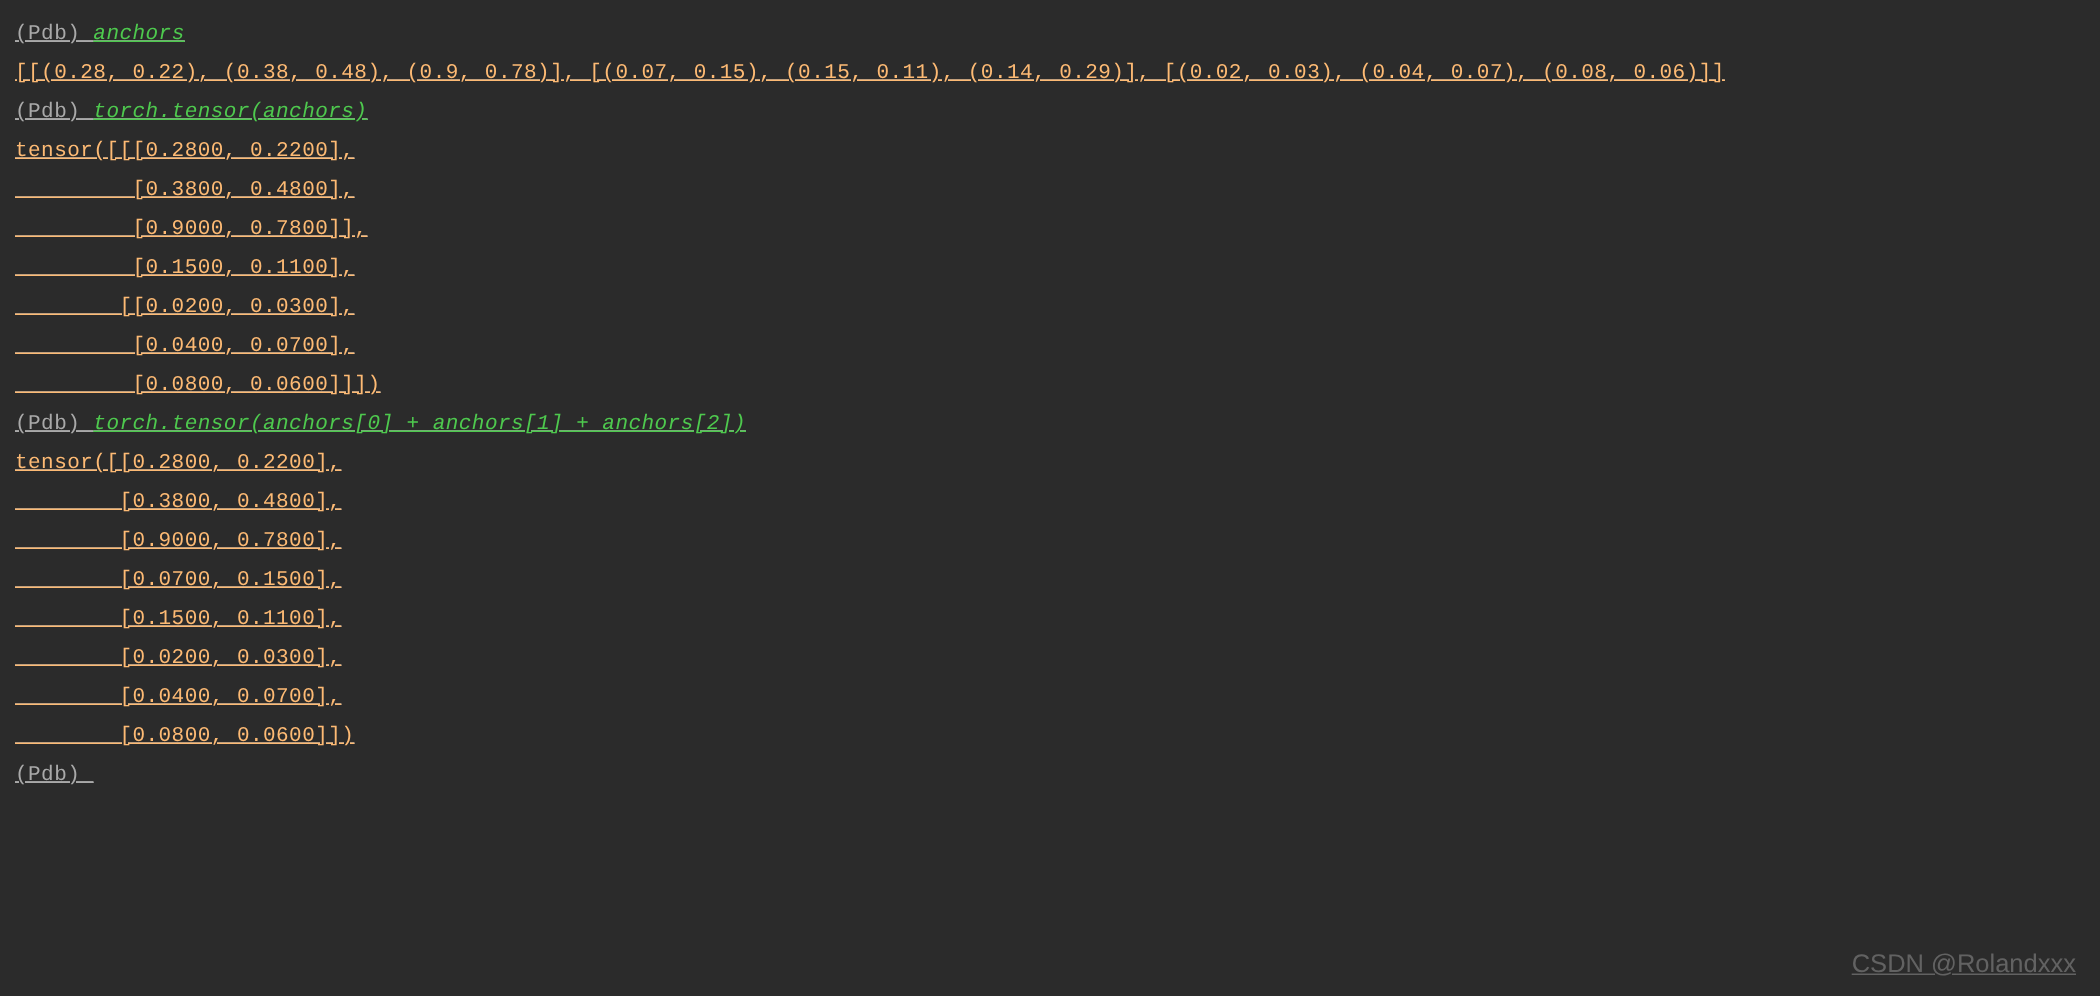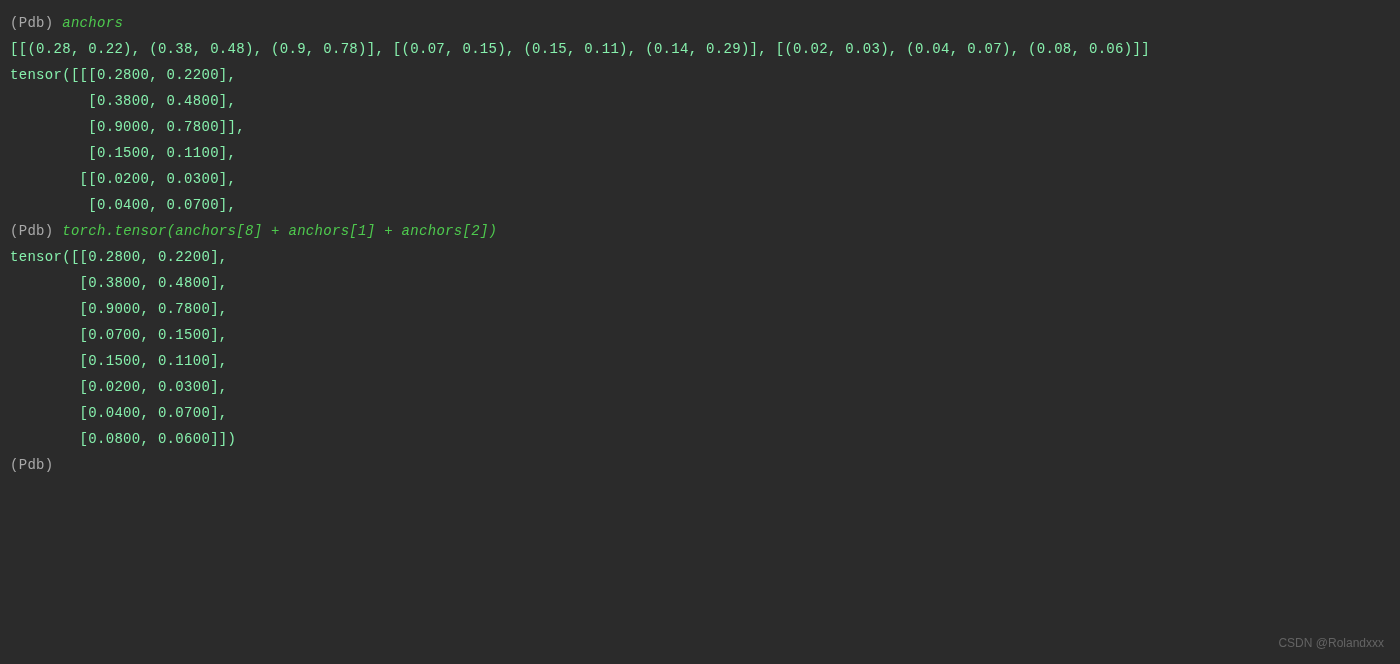--- a/index.html
+++ b/index.html
@@ -1,18 +1,19 @@
 <!DOCTYPE html>
 <html><head>
   <meta charset="utf-8">
   <style>
     * {
       margin: 0;
       padding: 0;
       box-sizing: border-box;
+      text-decoration: underline;
     }
     body {
       background-color: #2b2b2b;
       color: #a9a9a9;
       font-family: 'Consolas', 'Monaco', 'Courier New', monospace;
       font-size: 14px;
       line-height: 26px;
       padding: 10px;
       width: 1400px;
       height: 664px;
@@ -24,47 +25,49 @@
       letter-spacing: 0.3px;
     }
     .prompt {
       color: #a9a9a9;
     }
     .cmd {
       color: #4ec94e;
       font-style: italic;
     }
     .out {
-      color: #86efac;
+      color: #fdba74;
     }
     .watermark {
       position: absolute;
       bottom: 8px;
       right: 16px;
       color: #888888;
       font-family: Arial, sans-serif;
-      font-size: 12px;
+      font-size: 17px;
       opacity: 0.6;
     }
   </style>
 </head>
 <body>
 
 <div id="terminal">
     <div class="line"><span class="prompt">(Pdb) </span><span class="cmd">anchors</span></div>
     <div class="line out">[[(0.28, 0.22), (0.38, 0.48), (0.9, 0.78)], [(0.07, 0.15), (0.15, 0.11), (0.14, 0.29)], [(0.02, 0.03), (0.04, 0.07), (0.08, 0.06)]]</div>
+    <div class="line"><span class="prompt">(Pdb) </span><span class="cmd">torch.tensor(anchors)</span></div>
     <div class="line out">tensor([[[0.2800, 0.2200],</div>
     <div class="line out">         [0.3800, 0.4800],</div>
     <div class="line out">         [0.9000, 0.7800]],</div>
     <div class="line out"></div>
     <div class="line out">         [0.1500, 0.1100],</div>
     <div class="line out"></div>
     <div class="line out">        [[0.0200, 0.0300],</div>
     <div class="line out">         [0.0400, 0.0700],</div>
-    <div class="line"><span class="prompt">(Pdb) </span><span class="cmd">torch.tensor(anchors[8] + anchors[1] + anchors[2])</span></div>
+    <div class="line out">         [0.0800, 0.0600]]])</div>
+    <div class="line"><span class="prompt">(Pdb) </span><span class="cmd">torch.tensor(anchors[0] + anchors[1] + anchors[2])</span></div>
     <div class="line out">tensor([[0.2800, 0.2200],</div>
     <div class="line out">        [0.3800, 0.4800],</div>
     <div class="line out">        [0.9000, 0.7800],</div>
     <div class="line out">        [0.0700, 0.1500],</div>
     <div class="line out">        [0.1500, 0.1100],</div>
     <div class="line out">        [0.0200, 0.0300],</div>
     <div class="line out">        [0.0400, 0.0700],</div>
     <div class="line out">        [0.0800, 0.0600]])</div>
     <div class="line"><span class="prompt">(Pdb) </span><span class="cmd"></span></div>
   </div>

